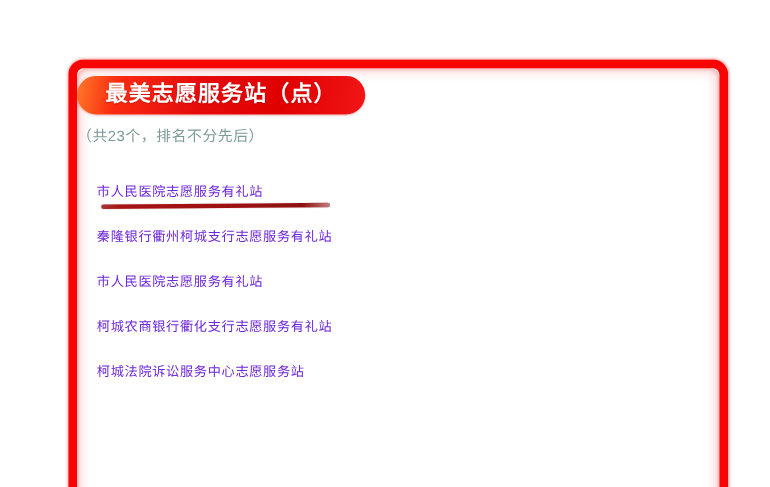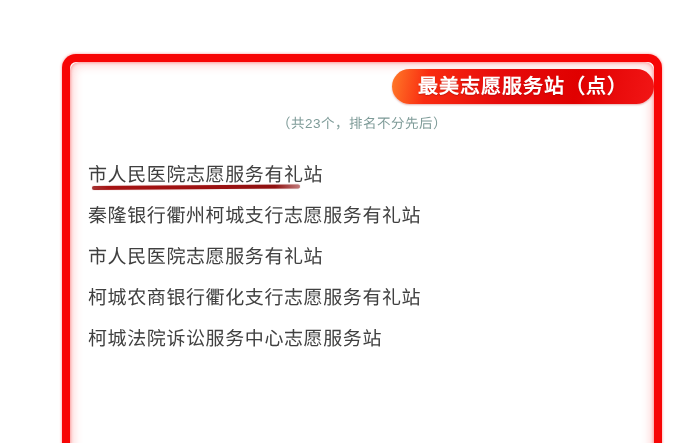--- a/index.html
+++ b/index.html
@@ -60,21 +60,21 @@
     height: 381px;
     overflow: hidden;
   }
 
   
   .title-pill-wrap {
     position: absolute;
     left: 0;
     top: 7px;
     width: 584px;
-    text-align: right;
+    text-align: left;
   }
   .title-pill {
     display: inline-block;
     padding: 6px 26px 7px 26px;
     border-radius: 20px;
     color: #ffffff;
     font-size: 20px;
     font-weight: bold;
     letter-spacing: 1px;
     line-height: 22px;
@@ -88,41 +88,41 @@
     box-shadow: 0 1px 2px rgba(160,0,0,0.30);
     text-shadow: 0 1px 1px rgba(120,0,0,0.35);
   }
 
   
   .subtitle {
     position: absolute;
     left: 0;
     top: 53px;
     width: 584px;
-    text-align: center;
+    text-align: left;
     font-size: 13.5px;
     line-height: 18px;
     color: #7e9b98;
     letter-spacing: 0.5px;
     white-space: nowrap;
   }
 
   
   .list {
     position: absolute;
     left: 18px;
     top: 92px;
     width: 550px;
   }
   .list-item {
     position: relative;
     height: 41px;
     line-height: 41px;
-    font-size: 19px;
-    color: #404040;
+    font-size: 12px;
+    color: #6d28d9;
     letter-spacing: 0.6px;
     white-space: nowrap;
   }
   .list-item .label {
     display: inline-block;
   }
 
   
   .underline {
     position: absolute;

